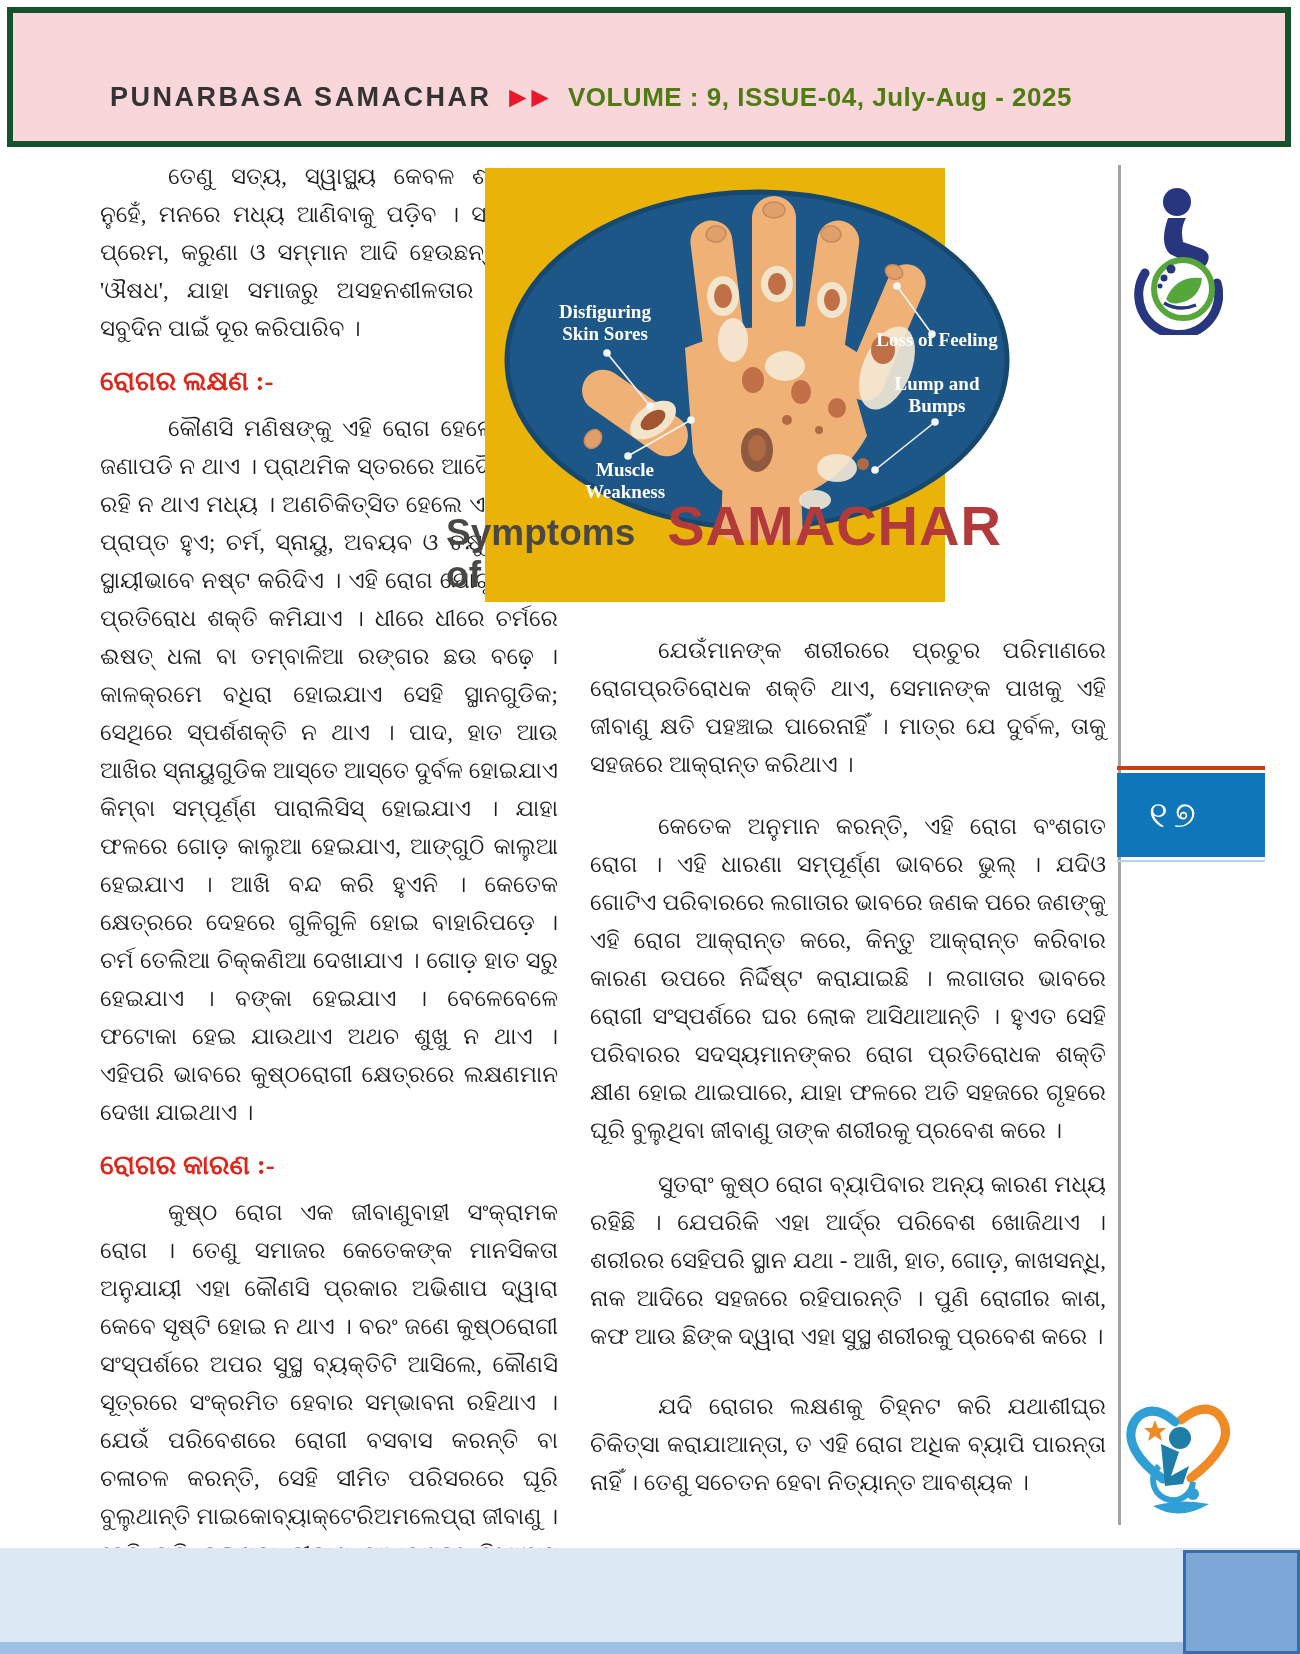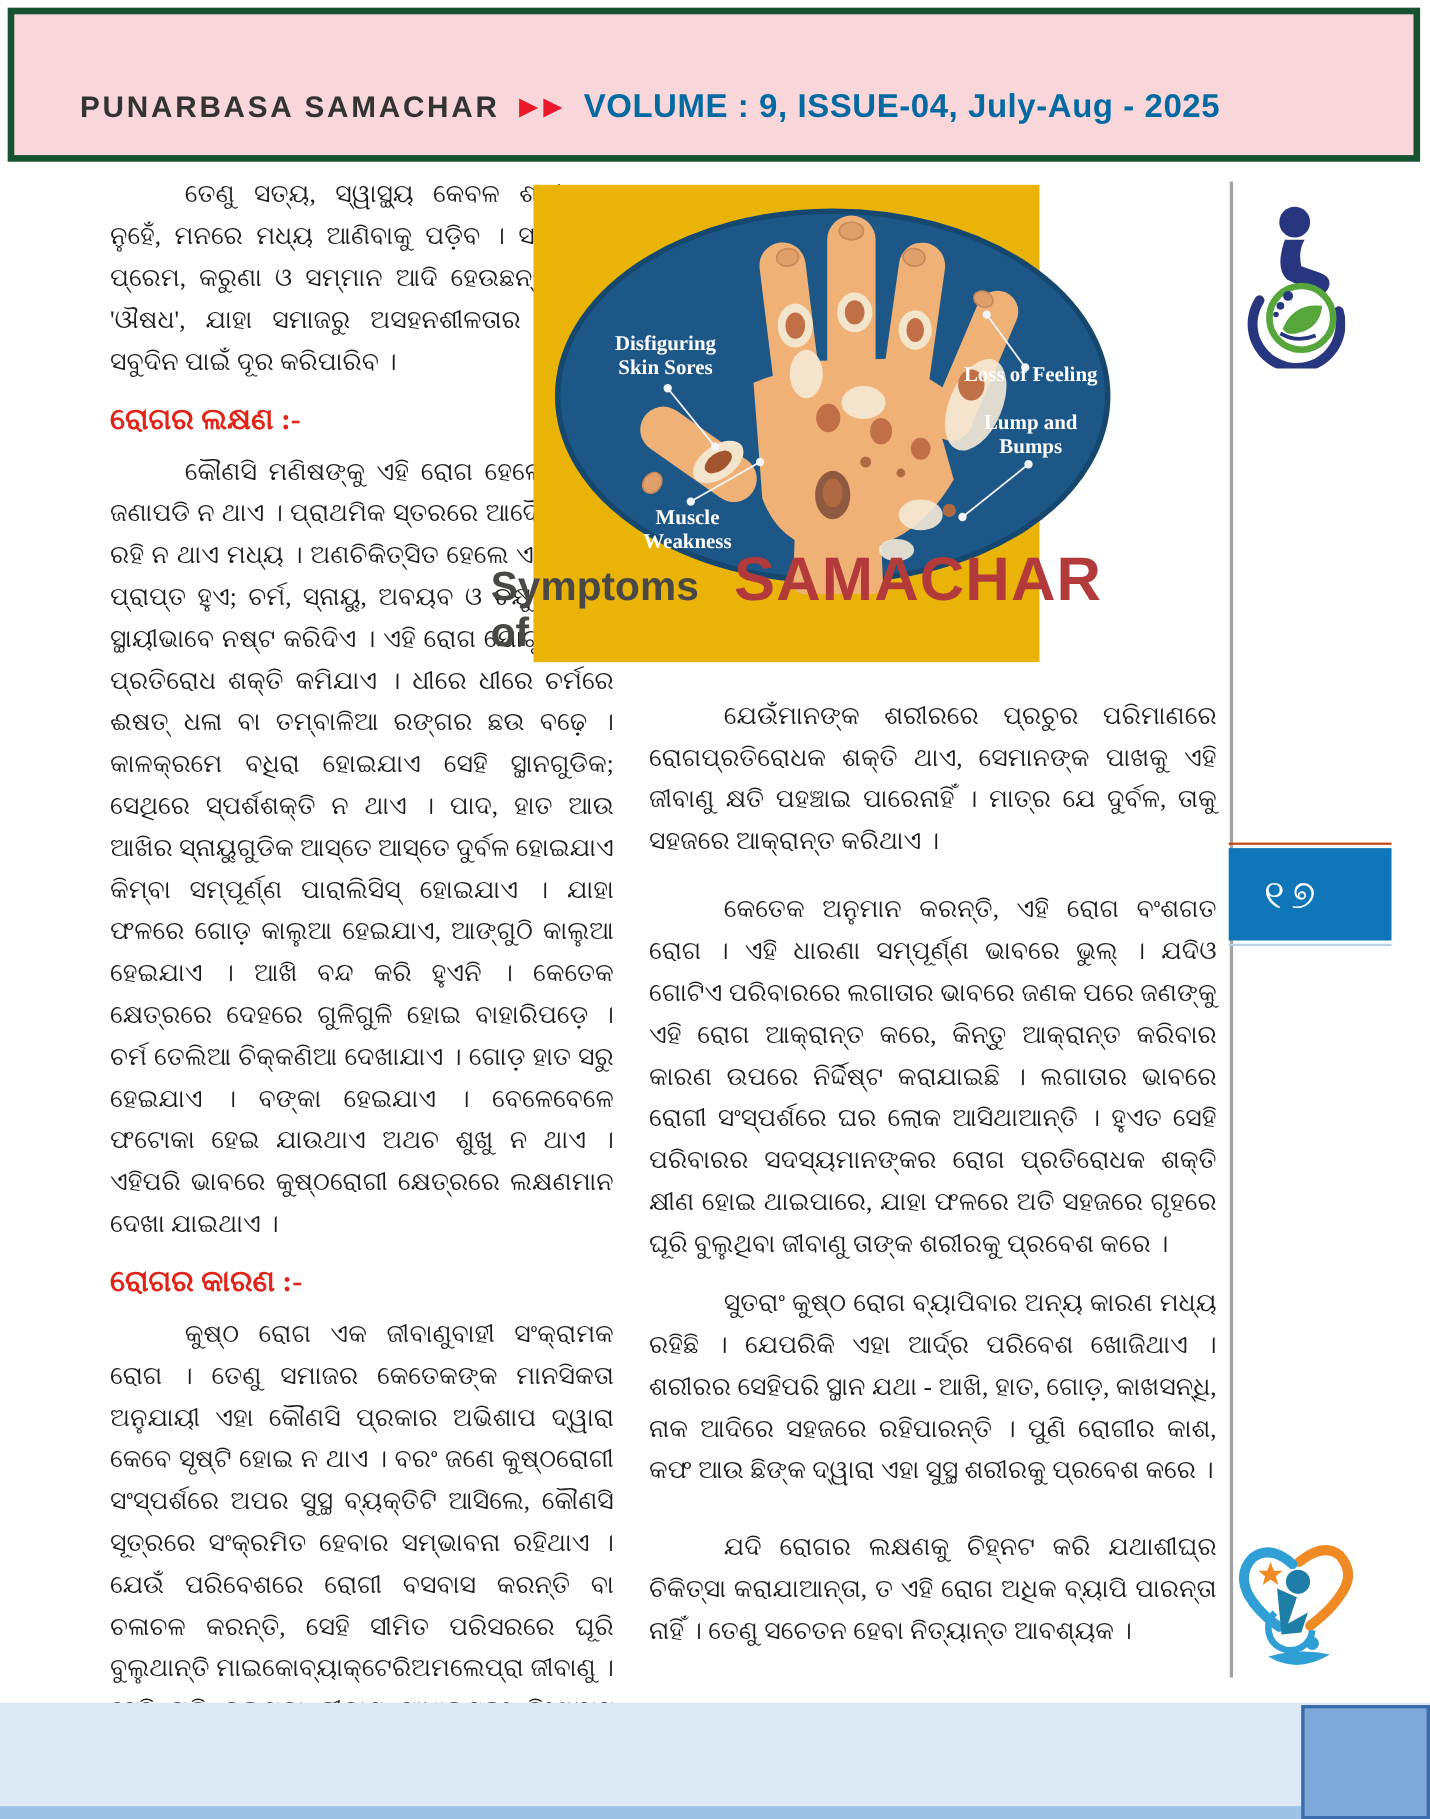--- a/index.html
+++ b/index.html
@@ -7,21 +7,21 @@
         font-family:"Liberation Serif", serif;color:#1c1c1c;}
 
   
   .header-band{position:absolute;left:7px;top:7px;width:1284px;height:140px;
     background:#f8d6da;border:6px solid #14532d;box-sizing:border-box;}
   .header-inner{display:flex;align-items:center;justify-content:center;height:100%;
     padding-top:40px;box-sizing:border-box;transform:translateX(-58px);
     font-family:"Liberation Sans", sans-serif;font-weight:bold;}
   .masthead{font-size:27px;letter-spacing:2.5px;color:#333333;}
   .hdr-arrows{color:#e9182b;font-size:21px;margin:0 14px 0 18px;letter-spacing:6px;}
-  .volume{font-size:30px;letter-spacing:0.5px;color:#0369a1;}
+  .volume{font-size:26px;letter-spacing:0.5px;color:#4d7c0f;}
 
   
   .col{position:absolute;text-align:justify;font-size:23px;line-height:38px;}
   .col-left{left:100px;top:158px;width:458px;}
   .col-right{left:590px;top:632px;width:516px;}
   .para{margin:0;text-indent:68px;}
   .red-head{margin:14px 0 10px 0;color:#e02419;font-weight:bold;font-size:27px;
     text-indent:0;font-family:"Liberation Serif", serif;}
 
   
@@ -30,21 +30,21 @@
   .fig-label{font-family:"Liberation Serif", serif;font-weight:bold;fill:#ffffff;font-size:19px;}
   .caption{position:absolute;left:18px;right:0;bottom:6px;display:flex;justify-content:center;
     align-items:baseline;gap:32px;font-family:"Liberation Sans", sans-serif;}
   .caption-prefix{font-size:37px;font-weight:bold;color:#4a4845;}
   .caption-disease{font-size:56px;font-weight:800;color:#b23a3a;letter-spacing:1px;}
 
   
   .v-rule{position:absolute;left:1118px;top:165px;width:3px;height:1360px;background:#a3a3a3;}
   .logo-top{position:absolute;left:1133px;top:185px;width:90px;height:150px;}
   .page-box-wrap{position:absolute;left:1117px;top:766px;width:148px;
-    border-top:2px solid #c2410c;border-bottom:2px solid #b8d2ea;padding:3px 0;}
+    border-top:4px solid #c2410c;border-bottom:2px solid #b8d2ea;padding:3px 0;}
   .page-box{background:#0e76b9;height:84px;display:flex;align-items:center;}
   .page-num{color:#ffffff;font-size:36px;padding-left:32px;letter-spacing:6px;
     font-family:"Liberation Serif", serif;}
   .logo-bottom{position:absolute;left:1125px;top:1400px;width:105px;height:122px;}
 
   
   .band-light{position:absolute;left:0;top:1548px;width:1300px;height:106px;background:#dce8f4;}
   .band-strip{position:absolute;left:0;top:1642px;width:1300px;height:12px;background:#9dc0e4;}
   .band-rect{position:absolute;left:1183px;top:1550px;width:117px;height:104px;
     background:#7ca7d6;border:3px solid #3a6baa;box-sizing:border-box;}

